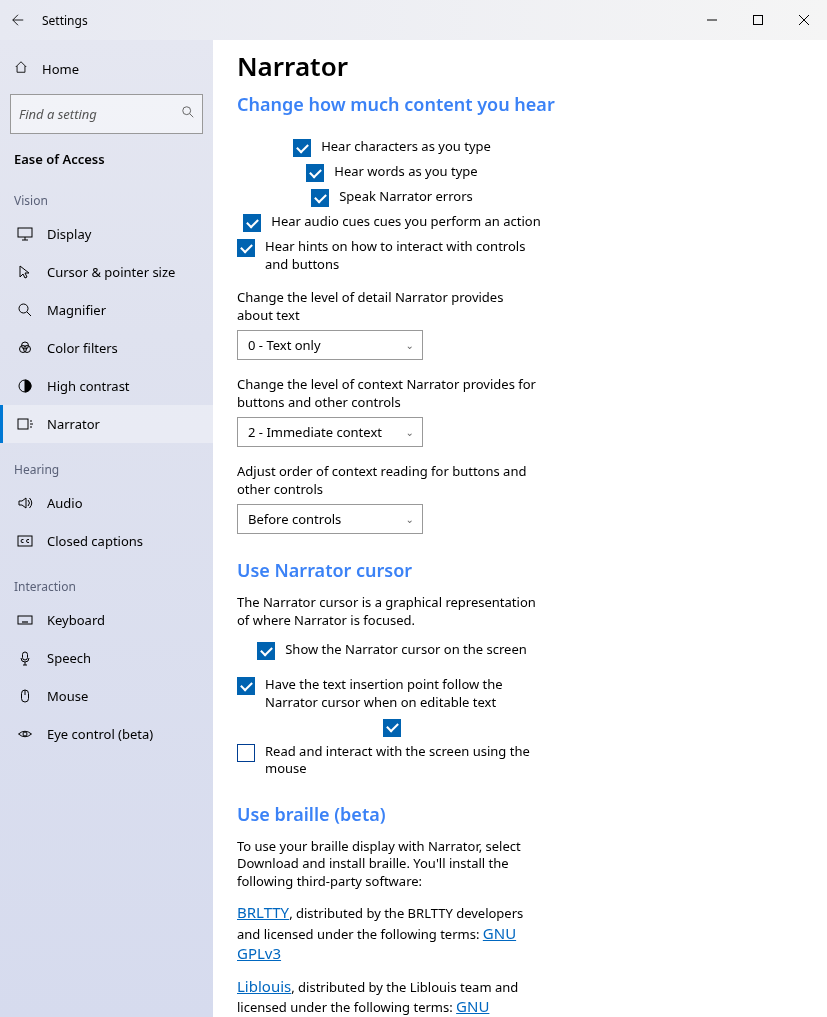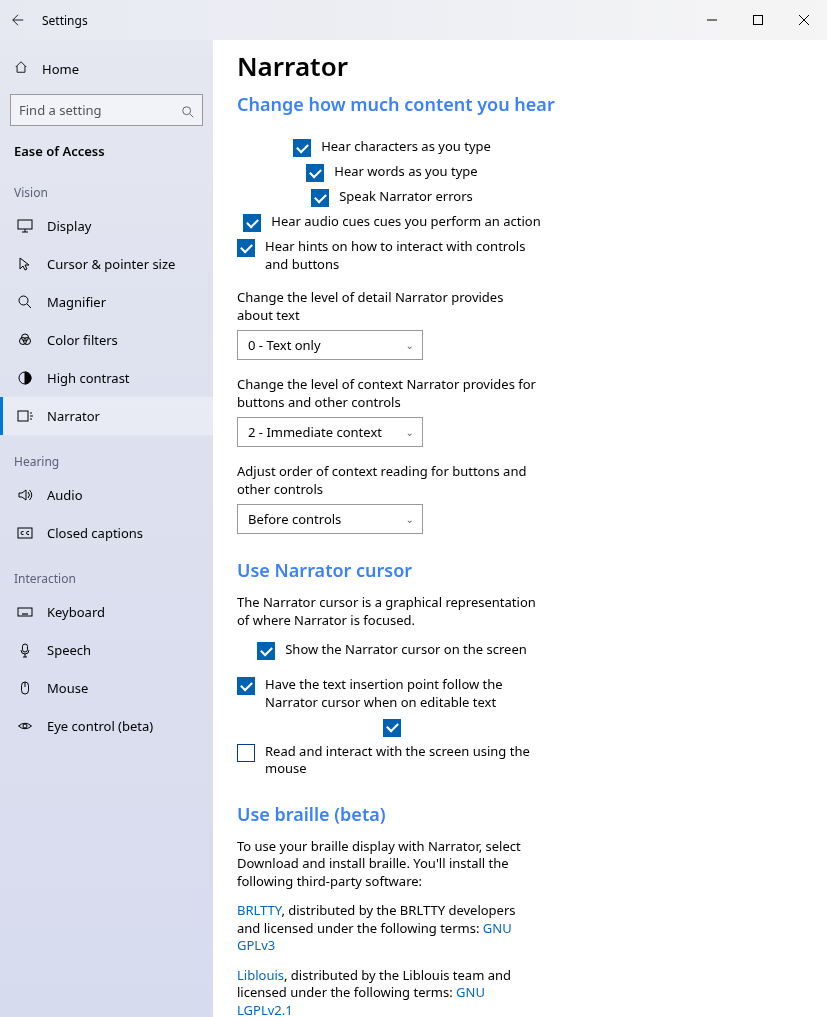--- a/index.html
+++ b/index.html
@@ -14,21 +14,21 @@
   .win-btn { width: 46px; height: 32px; display:flex; align-items:center; justify-content:center; }
   .win-btn svg, .back-btn svg { display:block; }
 
   .main-area { flex: 1; display: flex; overflow: hidden; }
 
   
   .sidebar { width: 213px; background: linear-gradient(to bottom, #e5e7f1 0%, #dfe2ef 30%, #d6dbee 100%); padding-top: 10px; overflow-y: auto; }
   .home-row { display:flex; align-items:center; height: 38px; padding-left: 14px; gap: 14px; font-size: 13px; color:#000; }
   .home-row svg { width:14px; height:14px; }
   .search-wrap { margin: 6px 10px 12px 10px; position: relative; }
-  .search-input { width: 100%; height: 32px; border: 1px solid #999; background: rgba(255,255,255,0.5); padding: 0 28px 0 8px; font-size: 13px; color: #555; }
+  .search-input { width: 100%; height: 40px; border: 1px solid #999; background: rgba(255,255,255,0.5); padding: 0 28px 0 8px; font-size: 13px; color: #555; font-style: italic; }
   .search-input::placeholder { color: #555; }
   .search-icon { position:absolute; right:8px; top:8px; }
   .category-fixed { font-size: 13px; font-weight: 600; padding: 4px 26px 6px 14px; color:#000; }
   .group-label { font-size: 12px; color: #5a6178; padding: 18px 14px 6px 14px; }
   .nav-item { display:flex; align-items:center; height: 38px; padding-left: 14px; gap: 14px; font-size: 13px; color:#000; border-left: 3px solid transparent; }
   .nav-item.selected { background: rgba(255,255,255,0.35); border-left: 3px solid #0078d4; }
   .nav-icon { width:16px; height:16px; display:flex; align-items:center; justify-content:center; color:#000; }
   .nav-icon svg { width:16px; height:16px; }
 
   
@@ -41,21 +41,21 @@
 
   .cb-row { display:flex; align-items:flex-start; gap: 10px; margin-bottom: 6px; max-width: 310px; justify-content: center; }
   .cb-box { width:18px; height:18px; border:1px solid #003e92; flex-shrink:0; display:flex; align-items:center; justify-content:center; background:#fff; margin-top:1px; }
   .cb-box.checked { background:#0063b1; border-color:#0063b1; }
   .cb-box.checked::after { content:""; width:5px; height:9px; border:solid #fff; border-width:0 2px 2px 0; transform: rotate(45deg) translate(-1px,-1px); }
   .cb-label { font-size:13px; line-height:1.35; }
 
   .select-box { width: 186px; height: 30px; border:1px solid #999; display:flex; align-items:center; justify-content:space-between; padding: 0 8px 0 10px; font-size:13px; margin-bottom: 16px; }
   .chev-down { font-size:10px; color:#666; }
 
-  a.link { color:#0067c0; font-size:13px; }
+  a.link { color:#0067c0; text-decoration: underline; font-size:15px; }
 
   .spacer-sm { height: 10px; }
 </style>
 </head>
 <body>
 
 <div class="titlebar">
   <div class="back-btn">
     <svg width="14" height="14" viewBox="0 0 16 16" fill="none" stroke="#000" stroke-width="1">
         <path d="M8 2 L2 8 L8 14 M2 8 H14"></path>

